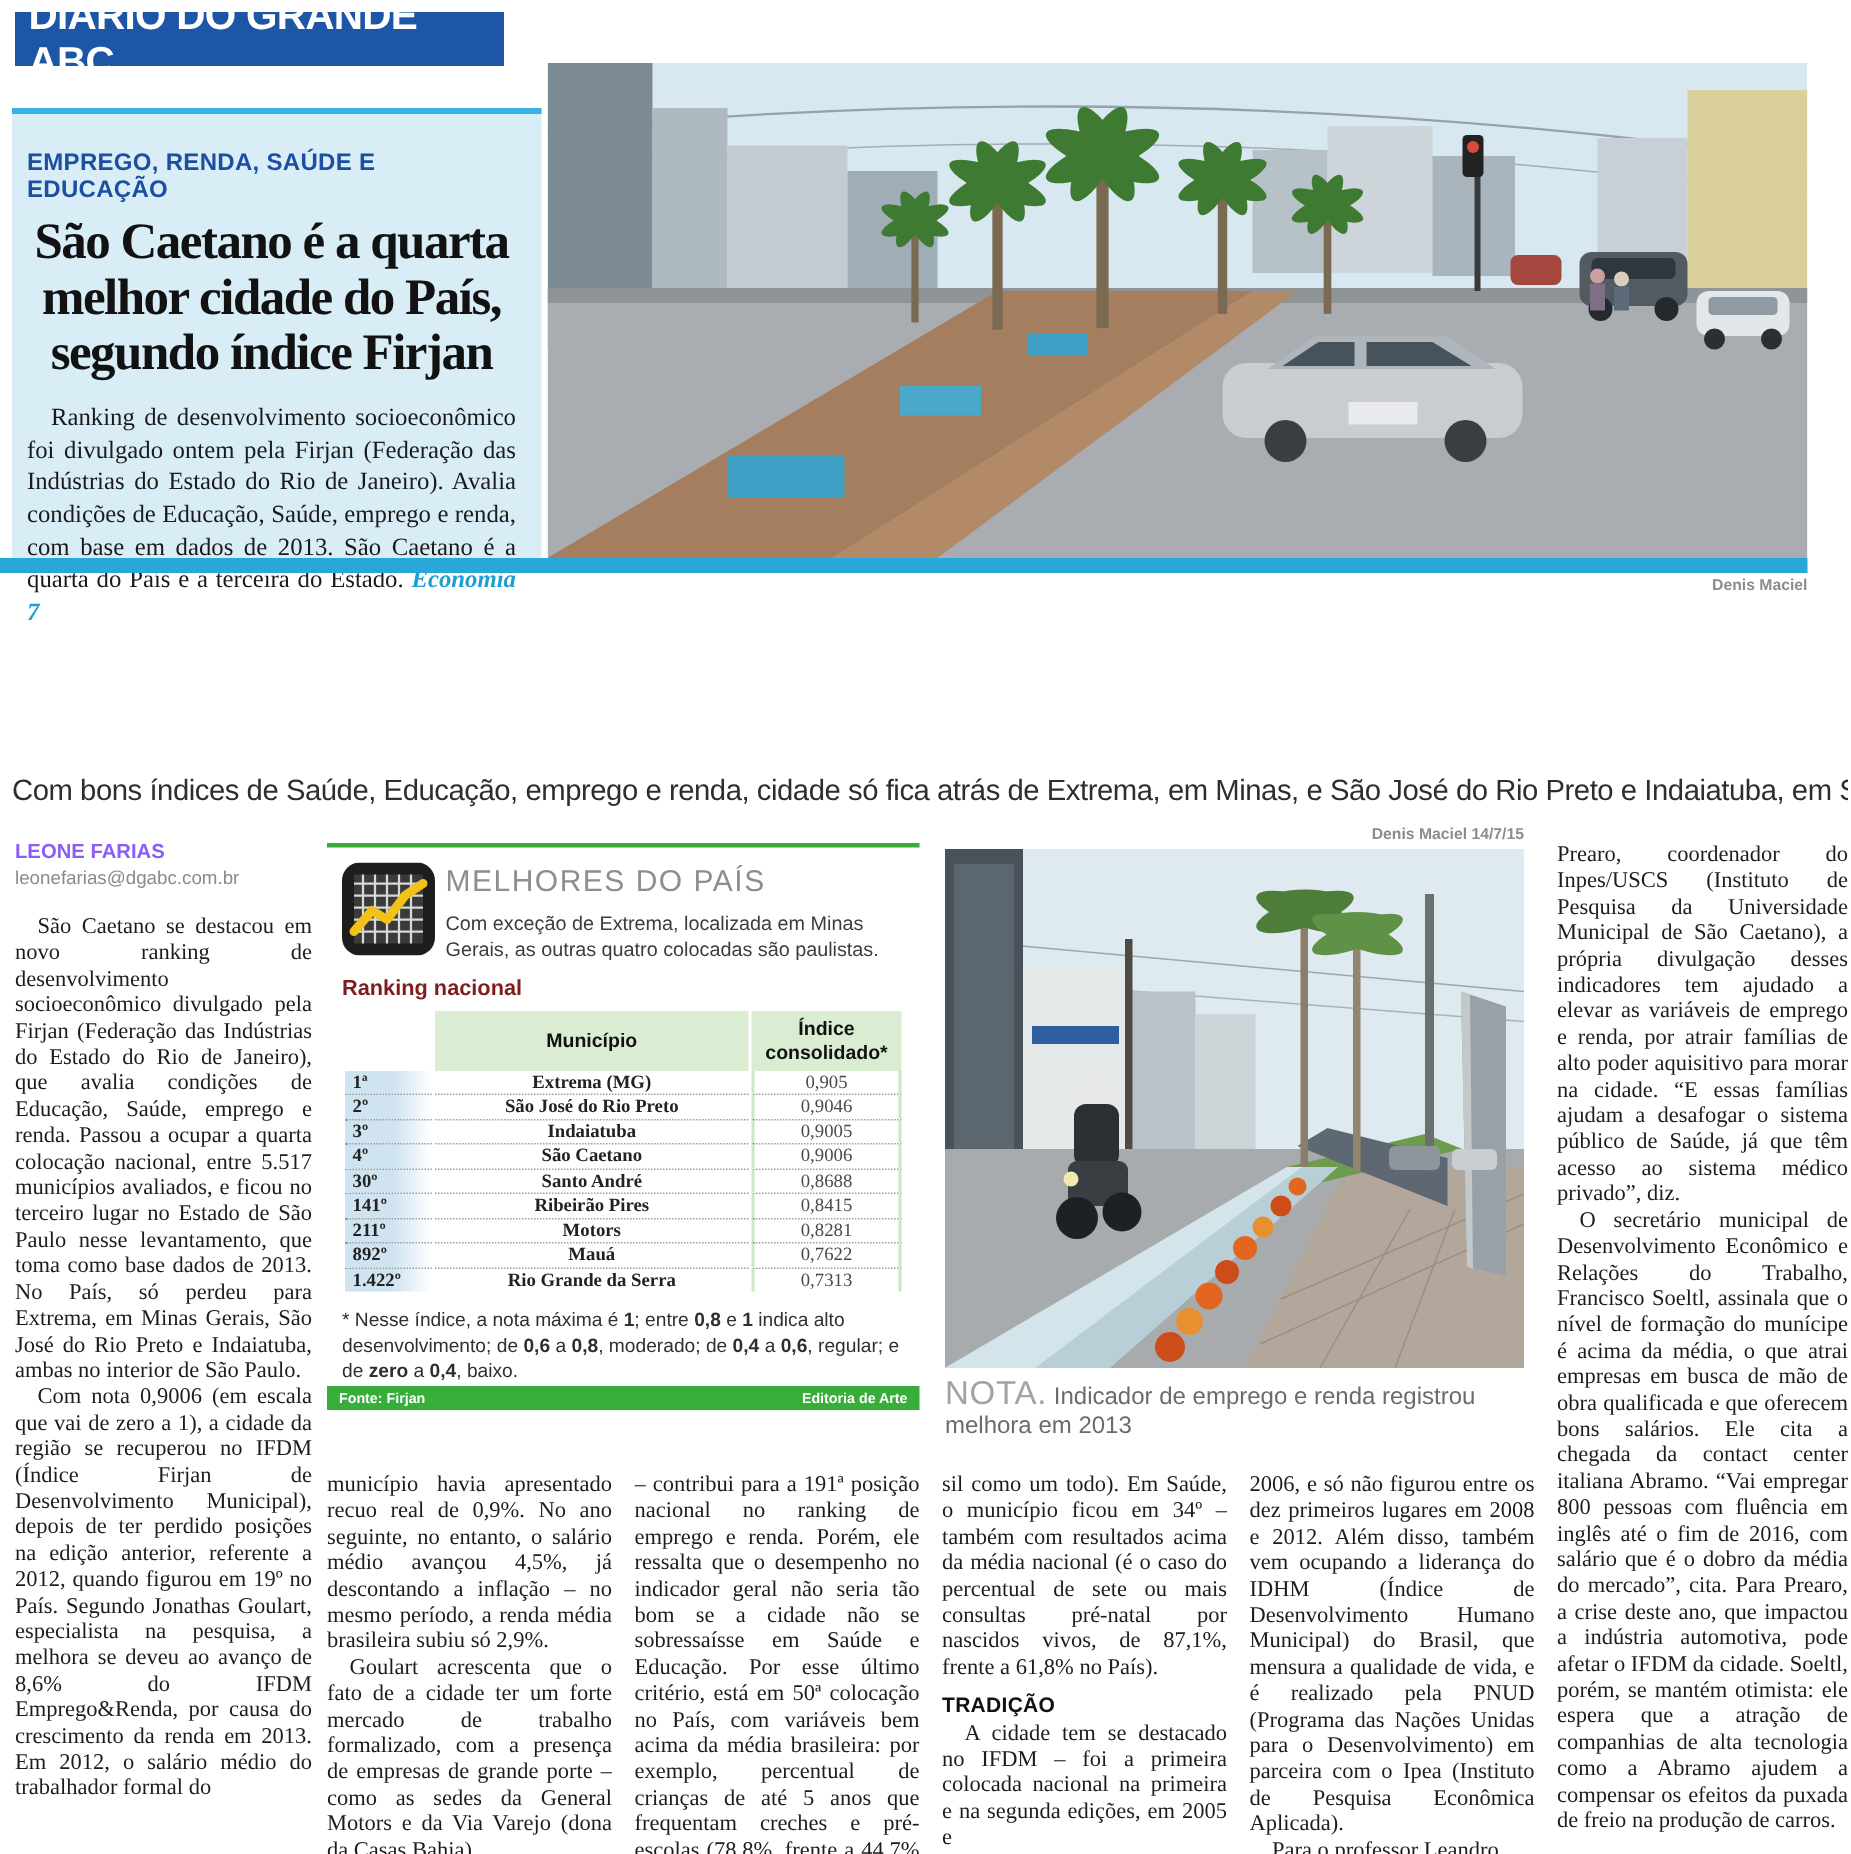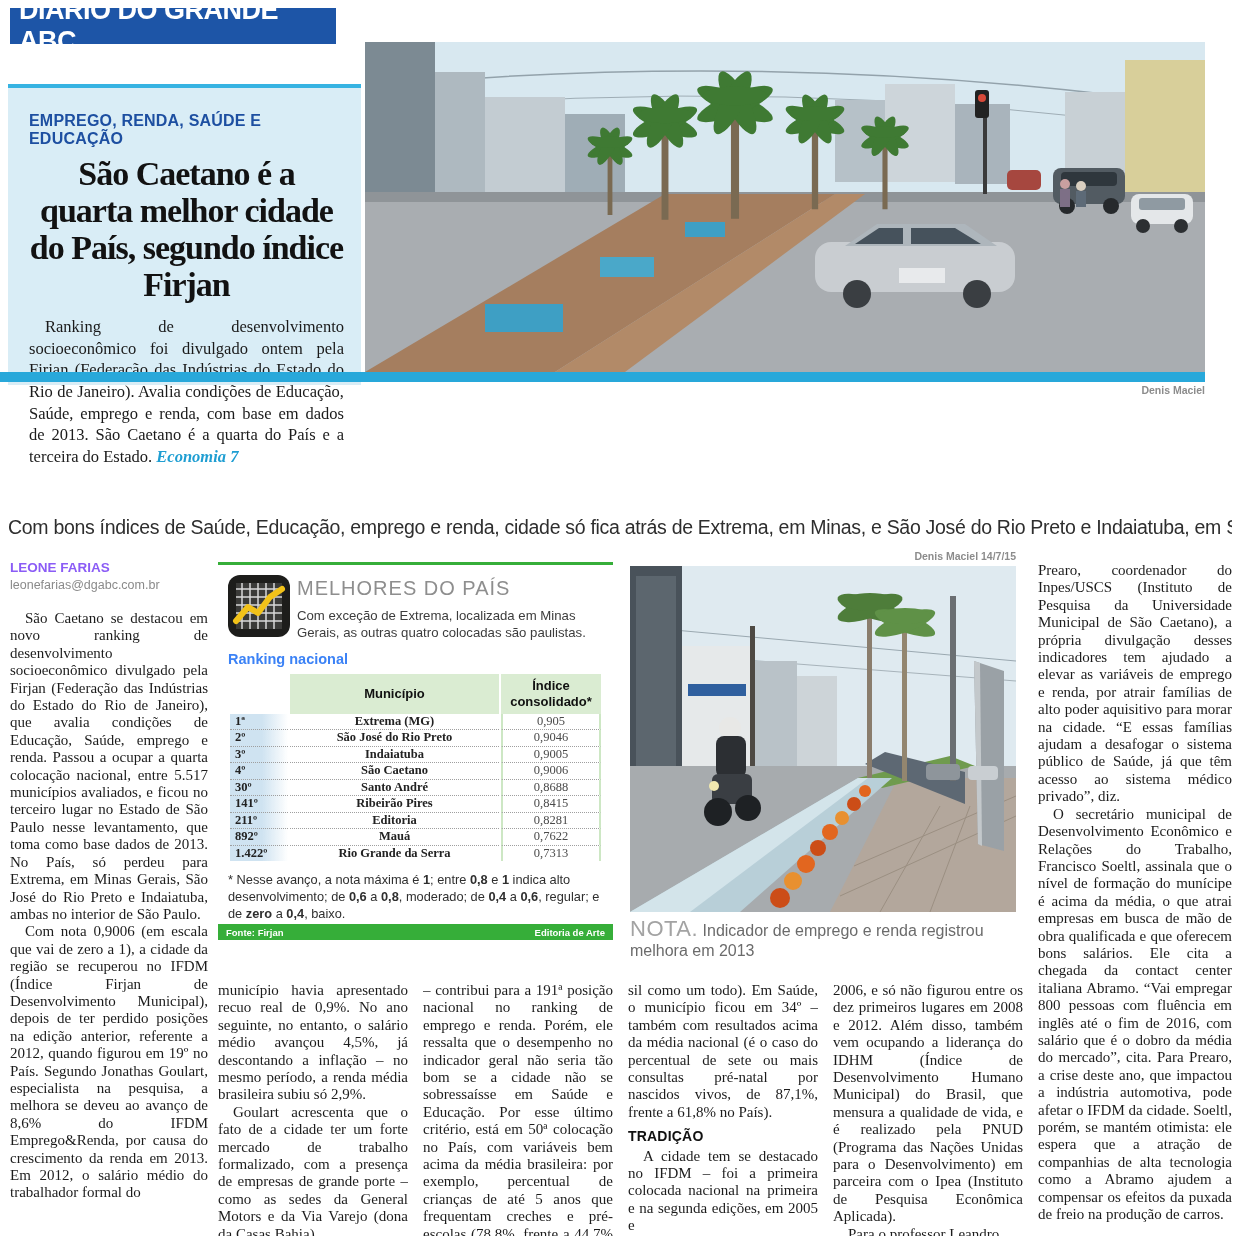--- a/index.html
+++ b/index.html
@@ -9,21 +9,21 @@
   .abs { position:absolute; }
 
   
   .masthead { left:10px; top:8px; width:326px; height:36px; background:#1d55a7;
               display:flex; align-items:center; padding-left:9px; }
   .masthead span { color:#fff; font-family:"Liberation Sans", sans-serif; font-weight:bold;
                    font-size:27px; letter-spacing:-0.5px; }
 
   
   .teaser { left:8px; top:72px; width:353px; height:301px; background:#d9edf6;
-            border-top:4px solid #36b3e2; padding:24px 17px 0 21px;margin-top:12px; }
+            border-top:4px solid #36b3e2; padding:24px 17px 0 10px; }
   .kicker { font-family:"Liberation Sans", sans-serif; font-weight:bold; font-size:16px;
             color:#1d4fa1; letter-spacing:0.2px; }
   .t-headline { margin-top:7px; font-weight:bold; font-size:34px; line-height:1.09;
                 letter-spacing:-1px; color:#121212;text-align:center; }
   .t-body { margin-top:13px; font-size:16.5px; line-height:1.31; text-align:justify;
             color:#1a1a1a; text-indent:16px; }
   .t-ref { color:#1f9ed2; font-style:italic; font-weight:bold; }
 
   
   .top-photo { left:365px; top:42px; width:840px; height:330px; overflow:hidden; }
@@ -56,21 +56,21 @@
                   color:#111; margin:7px 0 2px; letter-spacing:0.2px; }
 
   
   .infobox { left:218px; top:562px; width:395px; height:378px; background:#fff;
              border-top:3px solid #36ae39; padding:10px 10px 0 10px;
              font-family:"Liberation Sans", sans-serif; }
   .ib-head { display:flex; gap:7px; }
   .ib-icon { width:62px; height:62px; flex:none; }
   .ib-title { font-size:20px; color:#8e8e8e; letter-spacing:1px; margin-top:2px; }
   .ib-desc { font-size:13.2px; color:#3c3c3c; line-height:1.3; margin-top:7px; }
-  .ib-label { font-weight:bold; font-size:14.5px; color:#3b82f6; margin:10px 0 7px; }
+  .ib-label { font-weight:bold; font-size:14.5px; color:#7f1d1d; margin:10px 0 7px; }
   .ib-table { width:100%; border-collapse:separate; border-spacing:2px 0; font-size:12.5px; }
   .ib-table th { background:#daecd2; font-weight:bold; font-size:13px; line-height:1.2;
                  text-align:center; padding:4px 2px; color:#111; }
   .ib-table th.h-rank { background:transparent; width:58px; }
   .ib-table th.h-idx { width:100px; }
   .ib-table td { padding:1px 2px; line-height:13.5px; color:#222;font-family:Liberation Serif, serif; }
   .ib-table tr.rsep td { border-top:1px dotted #9f9f9f; }
   .ib-table td.rank { font-weight:bold; padding-left:5px;
                       background:linear-gradient(90deg,#cfe3f1 0%,#cfe3f1 55%,rgba(207,227,241,0) 100%); }
   .ib-table td.city { font-weight:bold; text-align:center; }
@@ -247,36 +247,36 @@
             <td class="city">Santo André</td>
             <td class="idx">0,8688</td>
           </tr>
         <tr class="rsep">
             <td class="rank">141º</td>
             <td class="city">Ribeirão Pires</td>
             <td class="idx">0,8415</td>
           </tr>
         <tr class="rsep">
             <td class="rank">211º</td>
-            <td class="city">Editoria</td>
+            <td class="city">Motors</td>
             <td class="idx">0,8281</td>
           </tr>
         <tr class="rsep">
             <td class="rank">892º</td>
             <td class="city">Mauá</td>
             <td class="idx">0,7622</td>
           </tr>
         <tr class="rsep">
             <td class="rank">1.422º</td>
             <td class="city">Rio Grande da Serra</td>
             <td class="idx">0,7313</td>
           </tr>
       </tbody>
     </table>
-    <div class="ib-note"><span>* Nesse avanço, a nota máxima é </span><b>1</b><span>; entre </span><b>0,8</b><span> e </span><b>1</b><span> indica alto desenvolvimento; de </span><b>0,6</b><span> a </span><b>0,8</b><span>, moderado; de </span><b>0,4</b><span> a </span><b>0,6</b><span>, regular; e de </span><b>zero</b><span> a </span><b>0,4</b><span>, baixo.</span></div>
+    <div class="ib-note"><span>* Nesse índice, a nota máxima é </span><b>1</b><span>; entre </span><b>0,8</b><span> e </span><b>1</b><span> indica alto desenvolvimento; de </span><b>0,6</b><span> a </span><b>0,8</b><span>, moderado; de </span><b>0,4</b><span> a </span><b>0,6</b><span>, regular; e de </span><b>zero</b><span> a </span><b>0,4</b><span>, baixo.</span></div>
     <div class="ib-bar">
       <span>Fonte: Firjan</span>
       <span>Editoria de Arte</span>
     </div>
   </div>
 
   <div class="abs credit credit-mid">Denis Maciel 14/7/15</div>
   <div class="abs mid-photo">
     <svg width="386" height="346" viewBox="0 0 386 346" preserveAspectRatio="none">
       <rect width="386" height="346" fill="#dfeaf0"></rect>

